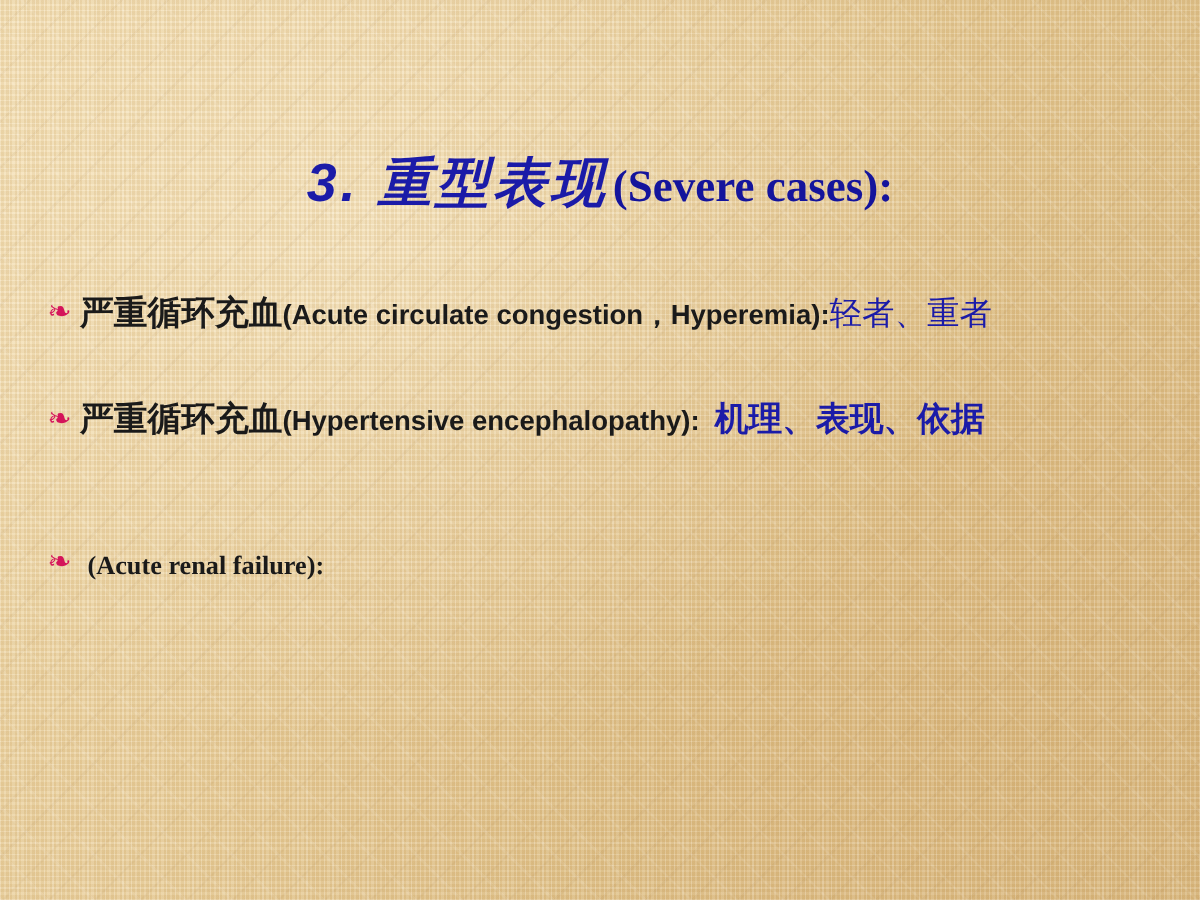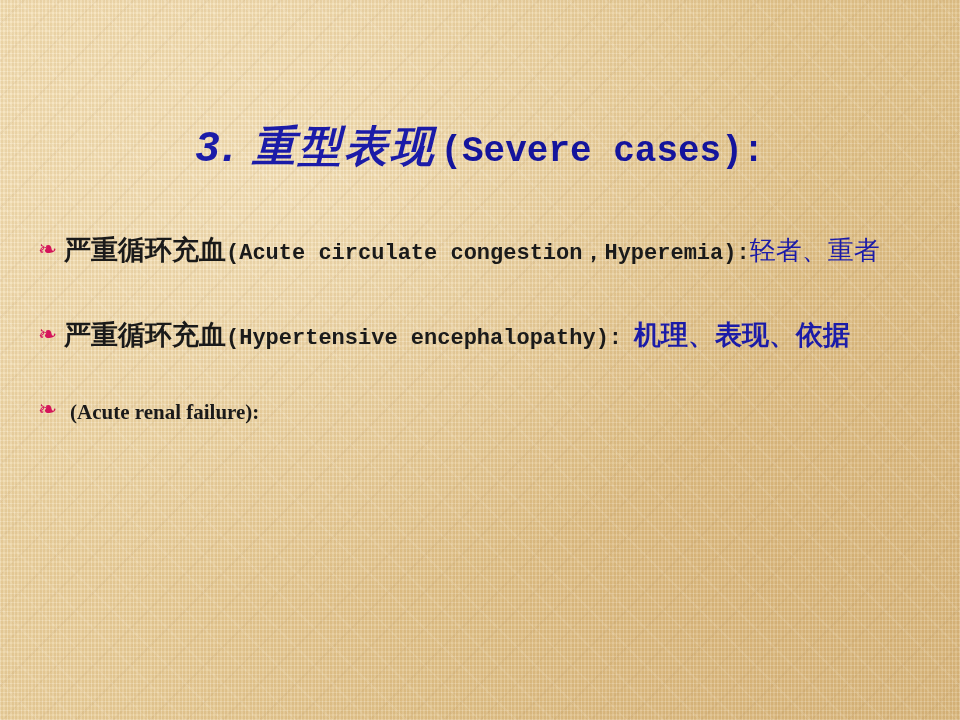--- a/index.html
+++ b/index.html
@@ -77,21 +77,21 @@
   }
   .title-cn {
     font-family: Liberation Sans, sans-serif;
     font-size: 43px;
     font-weight: bold;
     font-style: italic;
     color: #1b1ba8;
     letter-spacing: 3px;
   }
   .title-en {
-    font-family: Liberation Mono, monospace;
+    font-family: Liberation Serif, serif;
     font-size: 36px;
     font-weight: bold;
     color: #14149c;
     letter-spacing: 0px;
   }
 
   
   .bullet-row {
     position: absolute;
     left: 38px;
@@ -115,30 +115,31 @@
   }
 
   .txt-cn {
     font-family: Liberation Sans, sans-serif;
     font-size: 27px;
     font-weight: bold;
     color: #1a1a1a;
     letter-spacing: 0px;
   }
   .txt-en {
-    font-family: Liberation Mono, monospace;
+    font-family: Liberation Sans, sans-serif;
     font-size: 22px;
     font-weight: bold;
     color: #1a1a1a;
   }
   .txt-en-small {
     font-family: "Liberation Serif", serif;
     font-size: 21px;
     font-weight: bold;
     color: #1a1a1a;
+    margin-top: 40px;
   }
   .txt-cn-blue {
     font-family: "DejaVu Serif", serif;
     font-size: 26px;
     font-weight: normal;
     color: #1b1ba8;
   }
   .txt-cn-blue-lg {
     font-family: Liberation Mono, monospace;
     font-size: 27px;

